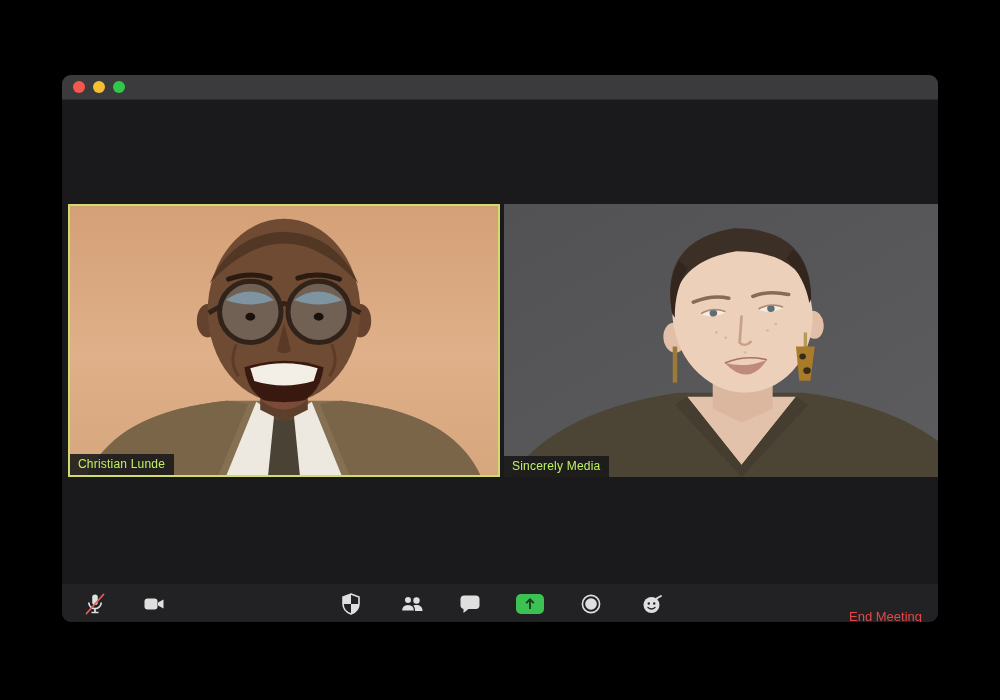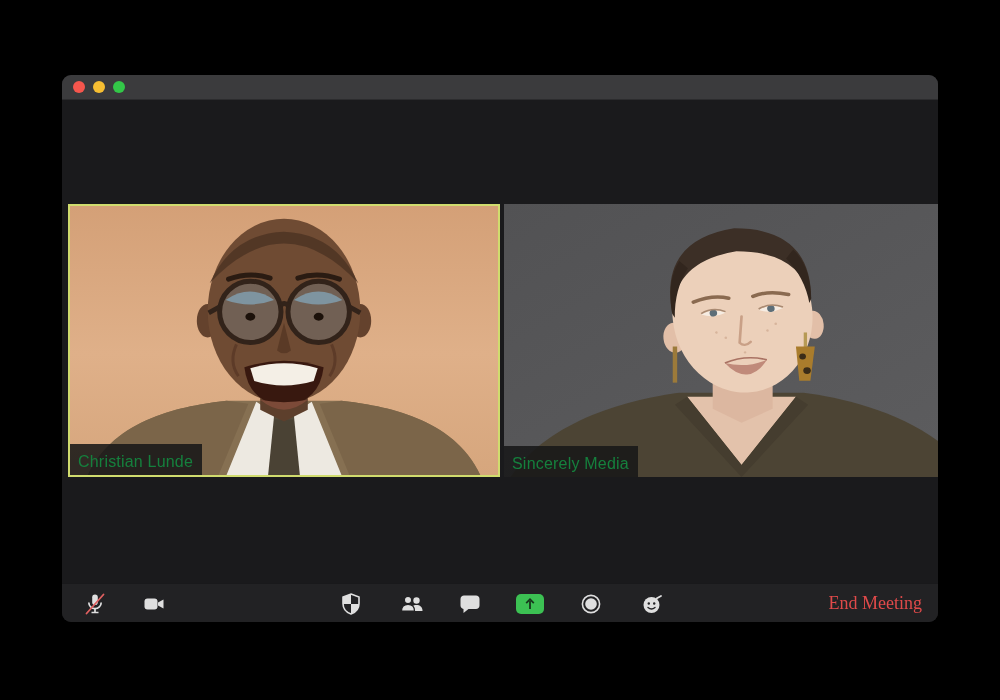--- a/index.html
+++ b/index.html
@@ -31,45 +31,45 @@
   .video-row {
     position: absolute; top: 104px; left: 6px;
     display: flex; gap: 4px; height: 273px;
   }
   .tile { position: relative; height: 273px; overflow: hidden; background: #111; }
   .tile.active { width: 432px; border: 2px solid #d0dc6e; }
   .tile.inactive { width: 474px; }
   .tile svg.portrait { display: block; width: 100%; height: 100%; }
   .name-tag {
     position: absolute; left: 0; bottom: 0;
-    background: rgba(24,24,24,.88); color: #15803d;
-    font-size: 16px; padding: 9px 9px 4px 8px; letter-spacing: .2px;
+    background: rgba(24,24,24,.88); color: #bef264;
+    font-size: 12px; padding: 3px 9px 4px 8px; letter-spacing: .2px;
     white-space: nowrap;
   }
 
   
   .toolbar {
     flex: 0 0 39px; background: #222224; position: relative;
     border-top: 1px solid #19191b;
   }
   .tb-btn {
     position: absolute; top: 5px; width: 30px; height: 30px;
     display: flex; align-items: center; justify-content: center;
     background: transparent; border: none; cursor: pointer; padding: 0;
   }
   .tb-btn svg { display: block; }
   .share-pill {
     width: 28px; height: 20px; border-radius: 5px;
     display: flex; align-items: center; justify-content: center;
   }
   .end-meeting {
-    position: absolute; right: 16px; top: 0; height: 39px;
+    position: absolute; right: 16px; top: 13px; height: 39px;
     display: flex; align-items: center;
     background: transparent; border: none; cursor: pointer;
-    font-size: 18px; font-family: Liberation Serif, serif;
+    font-size: 13px; font-family: Liberation Sans, sans-serif;
   }
 </style>
 </head>
 <body>
 
 <div class="window">
 
   <div class="titlebar">
     <div class="traffic">
       <span class="light" style="background:#f5564d"></span>

